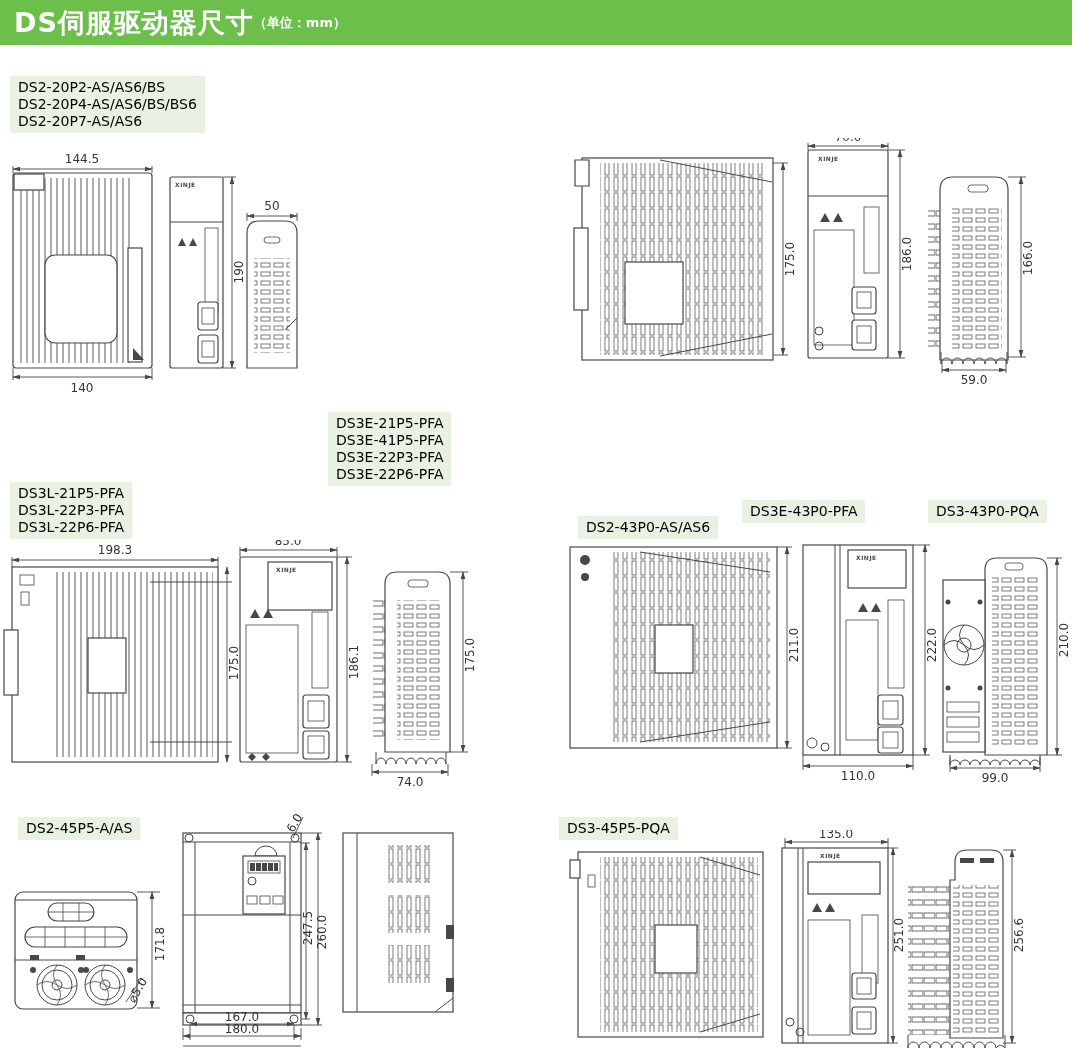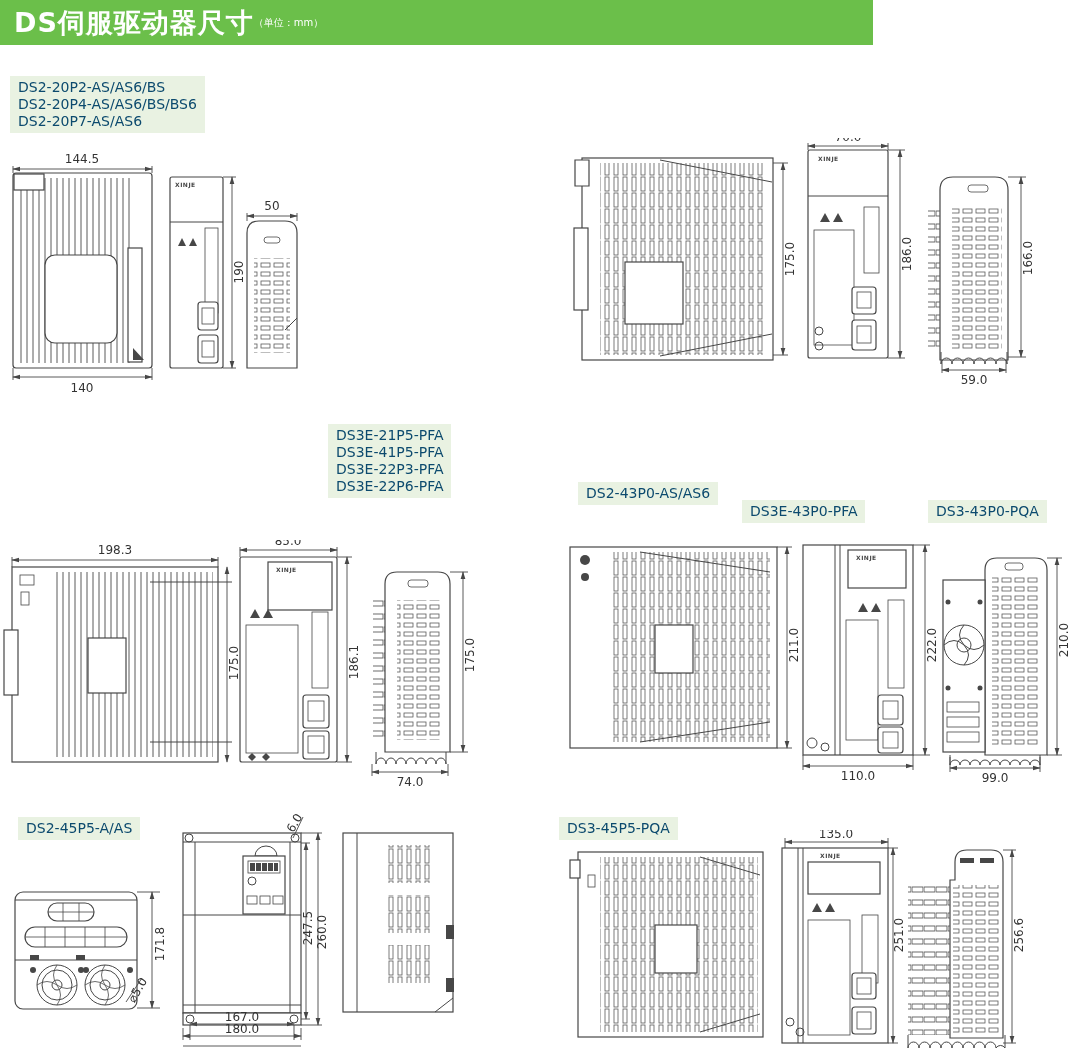--- a/index.html
+++ b/index.html
@@ -1,22 +1,22 @@
 <!DOCTYPE html>
 <html><head>
 <meta charset="utf-8">
 <style>
   html,body{margin:0;padding:0;background:#fff}
   #page{position:relative;width:1081px;height:1054px;background:#fff;overflow:hidden;
         font-family:"DejaVu Sans",sans-serif;color:#4d4d4d}
-  .banner{position:absolute;left:0;top:0;width:873px;height:45px;background:#6bbf4a;
+  .banner{position:absolute;left:0;top:0;width:1072px;height:45px;background:#6bbf4a;
           display:flex;align-items:center;padding-left:14px;box-sizing:border-box;color:#fff}
   .banner .title{font-size:27px;font-weight:bold;letter-spacing:1px}
-  .banner .unit{font-size:10px;font-weight:normal;}
-  .lbl{position:absolute;background:#e9f2e2;color:#0c4a6e;font-size:14px;line-height:17px;
+  .banner .unit{font-size:13px;font-weight:bold;}
+  .lbl{position:absolute;background:#e9f2e2;color:#000000;font-size:14px;line-height:17px;
        padding:3px 8px;white-space:nowrap}
   .lbl span{display:block}
   svg.draw{position:absolute}
   .o{fill:#fff;stroke:#474747;stroke-width:1.2}
   .t{fill:none;stroke:#474747;stroke-width:1}
   .tn{fill:none;stroke:#474747;stroke-width:0.8}
   .f{fill:#474747;stroke:none}
   .d{stroke:#474747;stroke-width:0.9;fill:none}
   text.dim{font-size:12px;fill:#333;font-family:"DejaVu Sans",sans-serif}
   text.logo{font-size:6px;font-weight:bold;fill:#474747;font-family:"DejaVu Sans",sans-serif;letter-spacing:.5px}
@@ -55,27 +55,32 @@
   <div class="banner">
     <span class="title">DS伺服驱动器尺寸</span>
     <span class="unit">（单位：mm）</span>
   </div>
 
   <div class="lbl" style="left:10px;top:76px">
     <span>DS2-20P2-AS/AS6/BS</span>
     <span>DS2-20P4-AS/AS6/BS/BS6</span>
     <span>DS2-20P7-AS/AS6</span>
   </div>
-  <div class="lbl" style="left:328px;top:424px">
+  <div class="lbl" style="left:10px;top:482px">
+    <span>DS3L-21P5-PFA</span>
+    <span>DS3L-22P3-PFA</span>
+    <span>DS3L-22P6-PFA</span>
+  </div>
+  <div class="lbl" style="left:328px;top:412px">
     <span>DS3E-21P5-PFA</span>
     <span>DS3E-41P5-PFA</span>
     <span>DS3E-22P3-PFA</span>
     <span>DS3E-22P6-PFA</span>
   </div>
-  <div class="lbl" style="left:578px;top:482px">
+  <div class="lbl" style="left:578px;top:516px">
     <span>DS2-43P0-AS/AS6</span>
   </div>
   <div class="lbl" style="left:742px;top:500px">
     <span>DS3E-43P0-PFA</span>
   </div>
   <div class="lbl" style="left:928px;top:500px">
     <span>DS3-43P0-PQA</span>
   </div>
   <div class="lbl" style="left:18px;top:817px">
     <span>DS2-45P5-A/AS</span>

